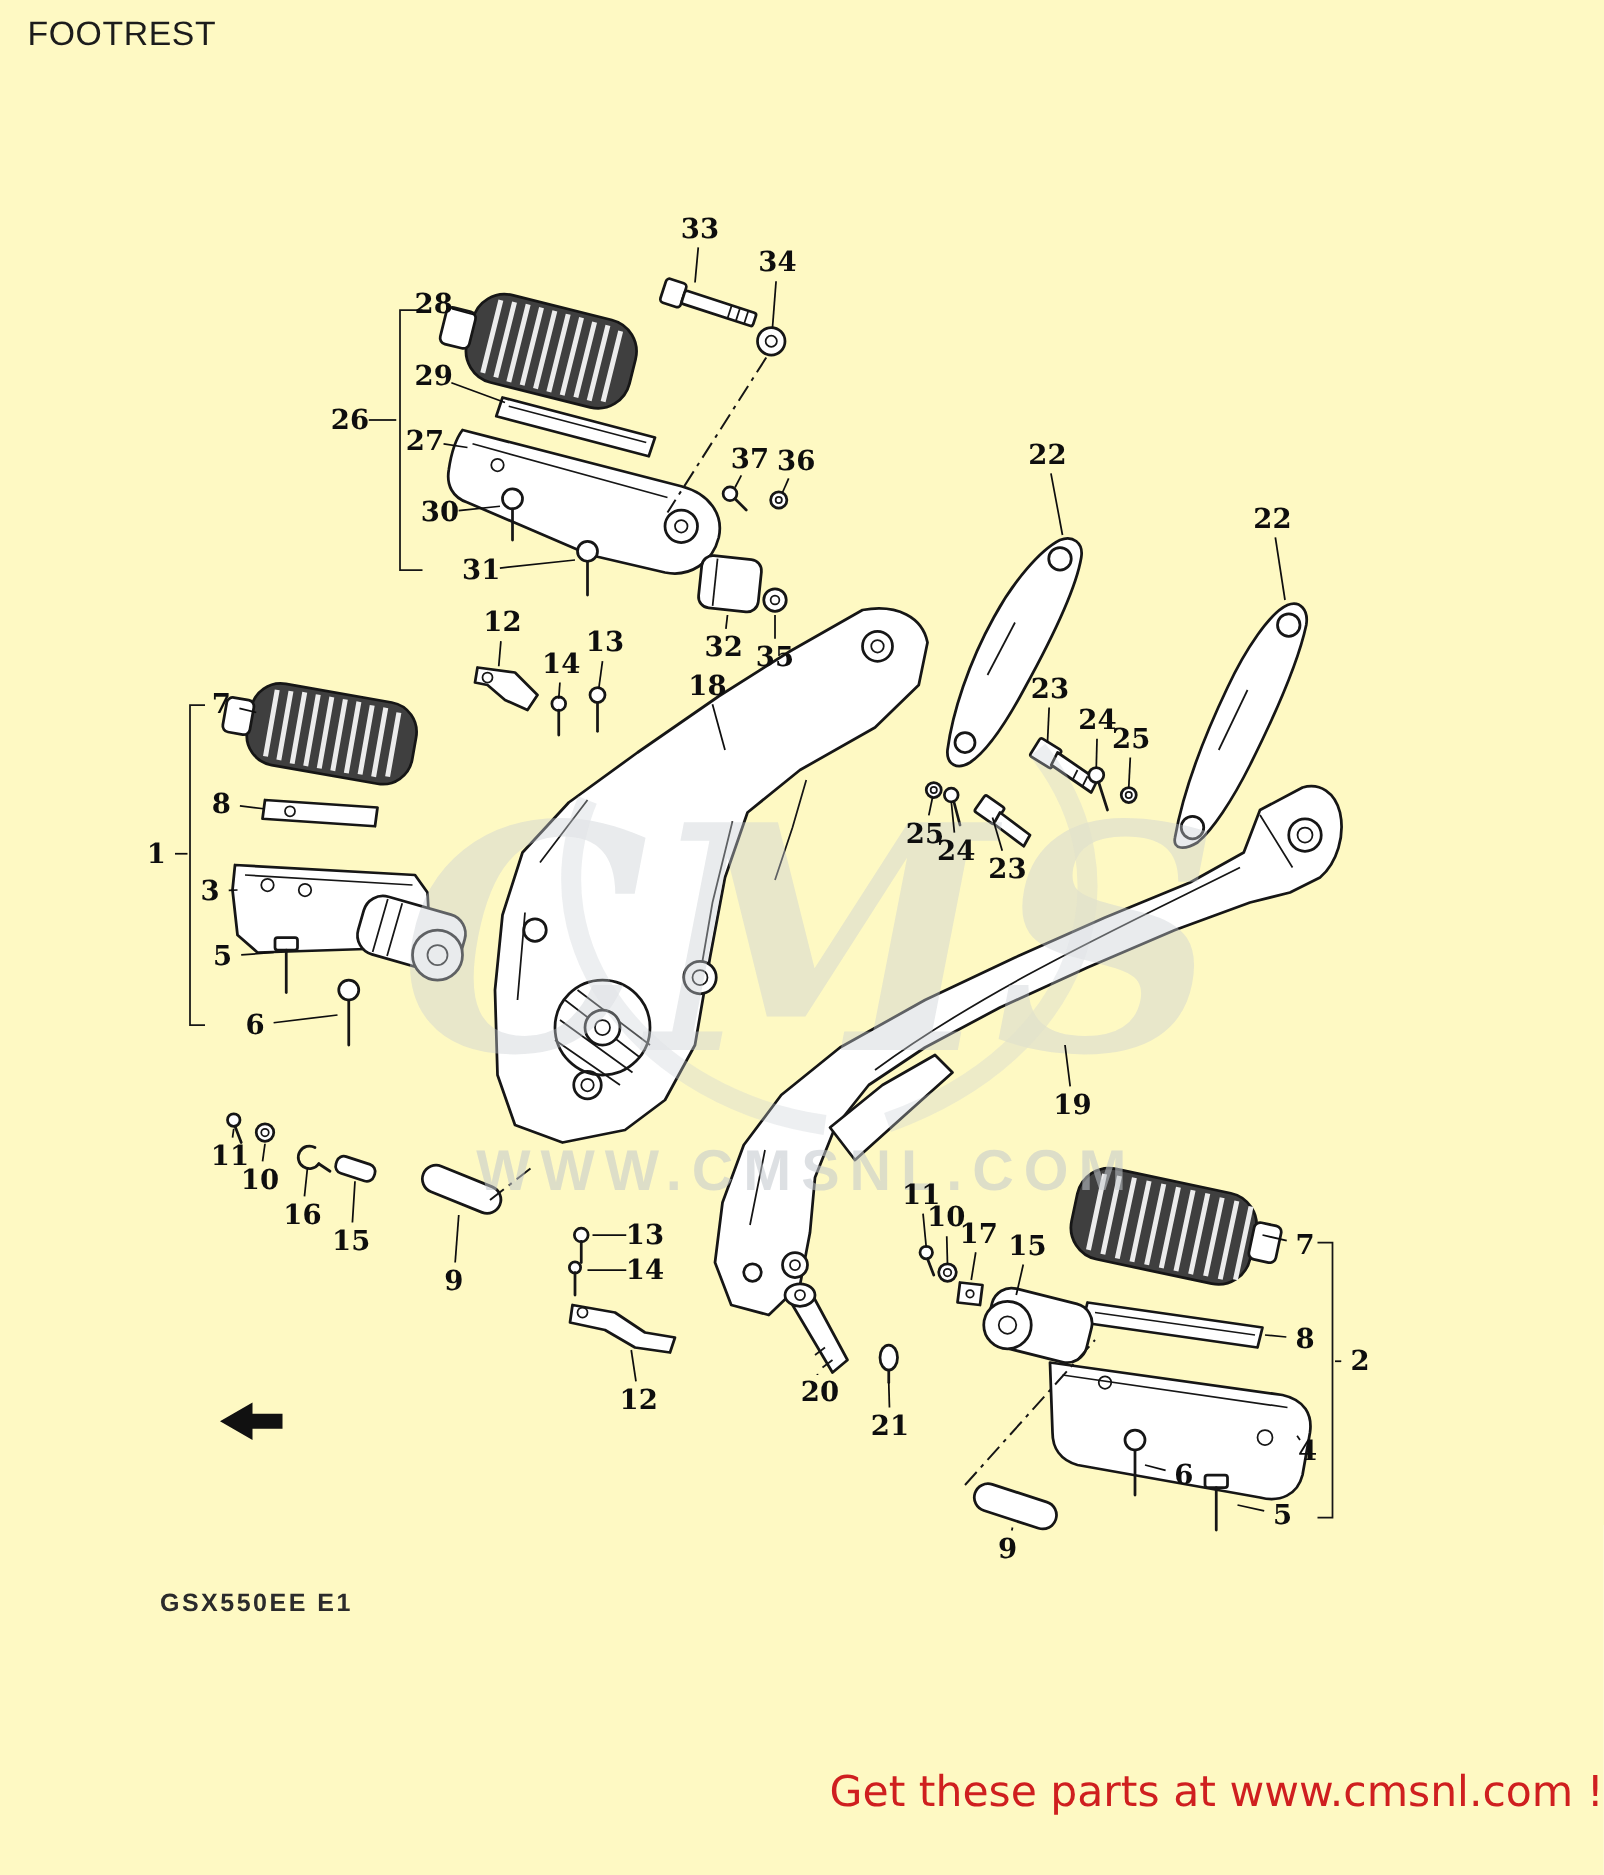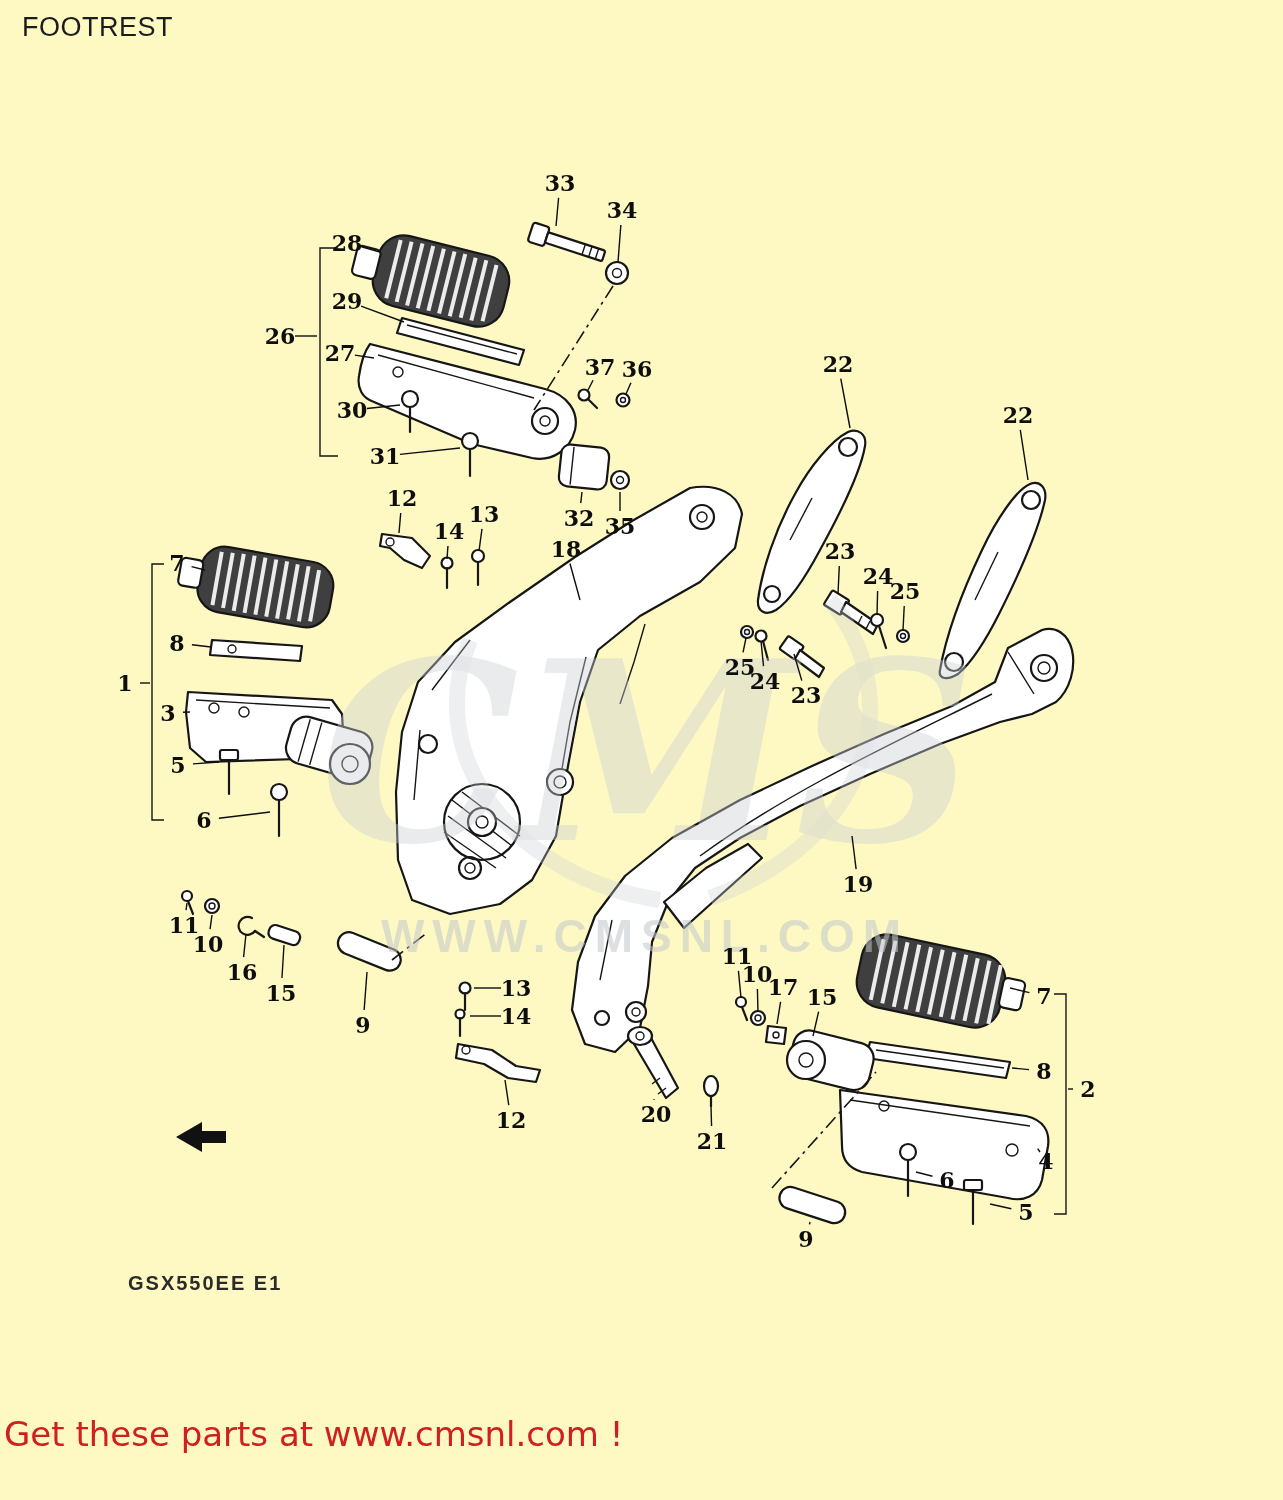--- a/index.html
+++ b/index.html
@@ -2,21 +2,21 @@
 <html><head>
 <meta charset="utf-8">
 <style>
   * { margin:0; padding:0; box-sizing:border-box; }
   html,body { width:1283px; height:1500px; background:#ffffff; }
   body { font-family:"Liberation Sans", sans-serif; position:relative; overflow:hidden; }
   .page { position:absolute; inset:0; background:#fef9c3; }
   .title { position:absolute; top:12px; left:22px; font-size:27px; color:#1c1c1c; letter-spacing:.5px; }
   .diagram { position:absolute; left:0; top:0; width:1283px; height:1500px; }
   .model { position:absolute; left:128px; top:1272px; font-weight:700; font-size:20px; letter-spacing:2px; color:#2b2b2b;text-align:right; }
-  .footer { position:absolute; left:4px; right:0; top:1414px; text-align:left; font-size:34px; color:#cf1f1f; font-family:"DejaVu Sans", sans-serif; cursor:pointer; }
+  .footer { position:absolute; left:4px; right:0; top:1414px; text-align:right; font-size:34px; color:#cf1f1f; font-family:"DejaVu Sans", sans-serif; cursor:pointer; }
   .part-num { font-family:"DejaVu Serif", serif; font-weight:700; font-size:22px; fill:#0e0e0e; text-anchor:middle; dominant-baseline:central; }
   .leader { stroke:#0e0e0e; stroke-width:1.4; }
   .ln  { stroke:#161616; stroke-width:2.2; fill:none; stroke-linecap:round; stroke-linejoin:round; }
   .fw  { stroke:#161616; stroke-width:2.2; fill:#ffffff; stroke-linejoin:round; }
   .dk  { stroke:#161616; stroke-width:2.2; fill:#3f3f3f; }
   .rib { stroke:#ececec; stroke-width:4; fill:none; }
   .dash{ stroke:#161616; stroke-width:1.6; fill:none; stroke-dasharray:14 5 3 5; }
   .thin{ stroke:#161616; stroke-width:1.4; fill:none; }
   .wm-big { font-family:"DejaVu Serif", serif; font-style:italic; font-weight:700; font-size:250px; fill:#c9ced3; text-anchor:middle; }
   .wm-url { font-family:"Liberation Sans", sans-serif; font-weight:700; font-size:46px; fill:#c3c8cd; text-anchor:middle; letter-spacing:8px; }

